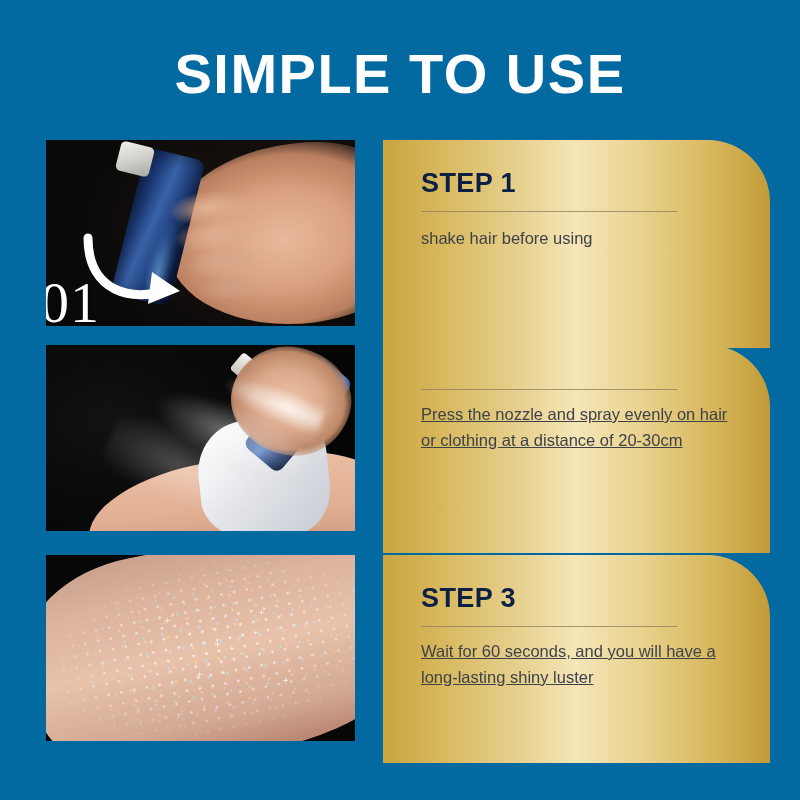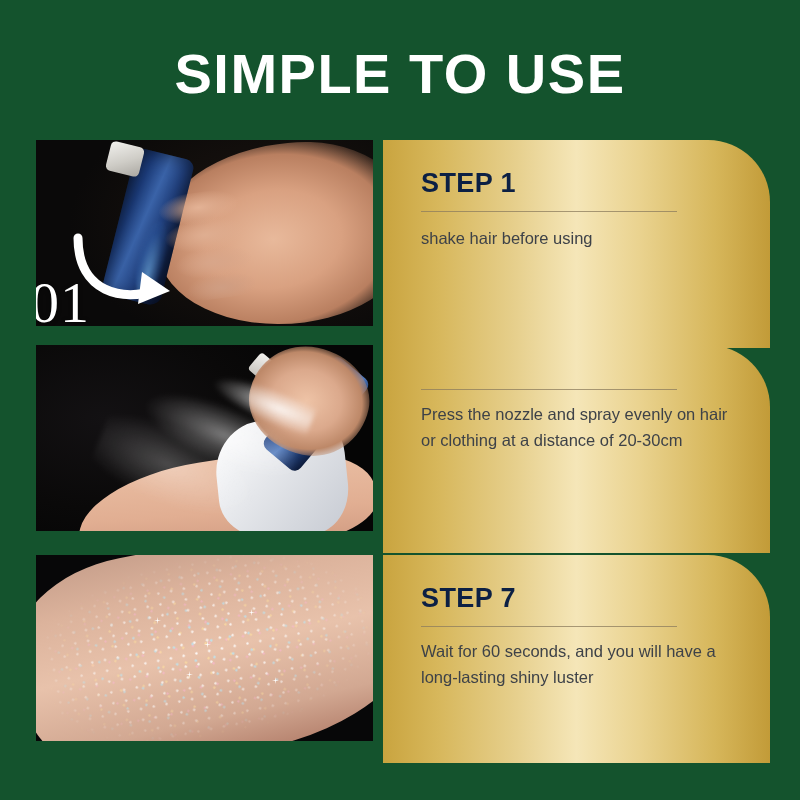--- a/index.html
+++ b/index.html
@@ -10,21 +10,21 @@
     width: 800px;
     height: 800px;
     background: #011a3b;
     font-family: "Liberation Sans", sans-serif;
     overflow: hidden;
   }
   .poster {
     position: relative;
     width: 800px;
     height: 800px;
-    background: #14532d;
+    background: #0369a1;
   }
 
   
   .header {
     position: absolute;
     top: 0; left: 0;
     width: 800px;
     height: 140px;
     display: flex;
     align-items: center;
@@ -47,22 +47,22 @@
     width: 738px;
     height: 186px;
   }
   .step-row.r1 { top: 140px; }
   .step-row.r2 { top: 345px; }
   .step-row.r3 { top: 555px; }
 
   
   .photo {
     position: absolute;
-    top: 0; left: 4px;
-    width: 337px;
+    top: 0; left: 14px;
+    width: 309px;
     height: 186px;
     overflow: hidden;
     background: #0b0b0d;
   }
 
   
   .ph1-bg {
     position: absolute; inset: 0;
     background:
       radial-gradient(ellipse 60% 70% at 70% 45%, #241d18 0%, #15100d 45%, #0a0909 100%),
@@ -261,21 +261,21 @@
     opacity: .75;
   }
   .card-body {
     margin: 14px 0 0 0;
     color: #3e4248;
     font-size: 16.5px;
     line-height: 1.55;
     max-width: 320px;
   }
   .card.two-line .card-body,
-  .card.three-line .card-body { margin-top: 12px; }
+  .card.three-line .card-body { margin-top: 12px; text-decoration: underline; }
 </style>
 </head>
 <body>
 
 <div class="poster">
 
   <div class="header">
     <div class="header-title">SIMPLE TO USE</div>
   </div>
 
@@ -326,19 +326,19 @@
       <div class="ph3-arm"></div>
       <div class="ph3-glitter"></div>
       <div class="ph3-sparkle" style="left:118px; top:62px;"></div>
       <div class="ph3-sparkle" style="left:168px; top:86px;"></div>
       <div class="ph3-sparkle" style="left:212px; top:54px;"></div>
       <div class="ph3-sparkle" style="left:236px; top:122px;"></div>
       <div class="ph3-sparkle" style="left:150px; top:116px;"></div>
     </div>
 
     <div class="card two-line">
-      <div class="card-title">STEP 7</div>
+      <div class="card-title">STEP 3</div>
       <div class="card-divider"></div>
       <div class="card-body">Wait for 60 seconds, and you will have a long-lasting shiny luster</div>
     </div>
   </div>
 
 </div>
 
 </body></html>

